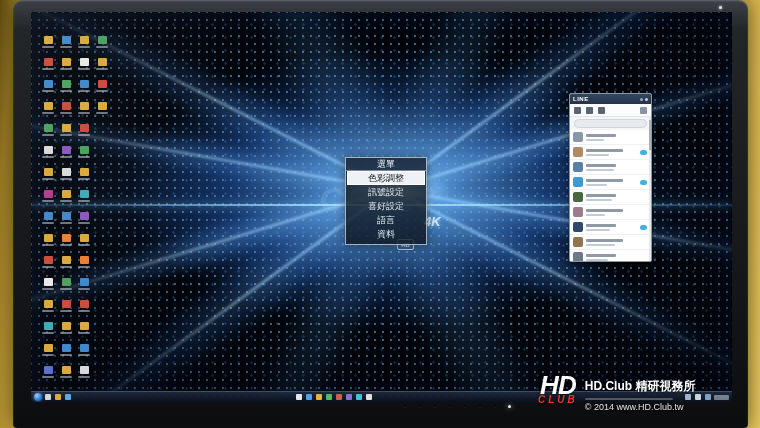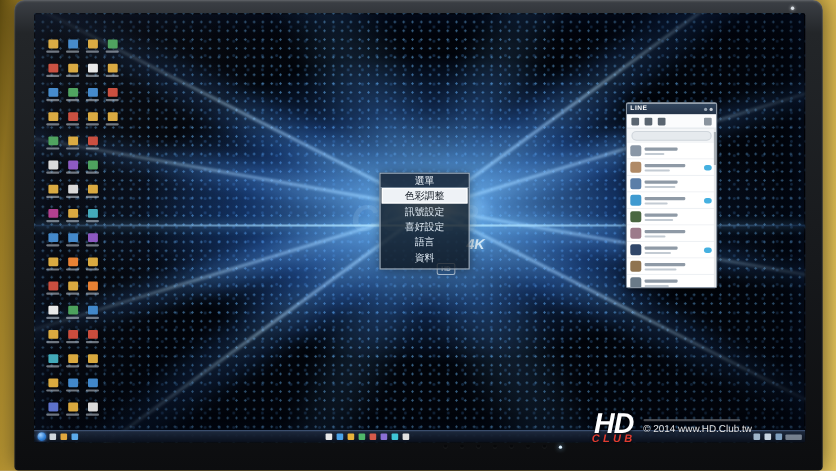--- a/index.html
+++ b/index.html
@@ -515,16 +515,17 @@
       <span class="power-led"></span>
     </div>
 </div>
 
 <div class="watermark">
   <div class="wm-logo">
     <span class="wm-hd">HD</span>
     <span class="wm-club">CLUB</span>
   </div>
   <div class="wm-text">
+    <div class="wm-title">HD.Club 精研視務所</div>
     <div class="wm-smallprint"></div>
     <div class="wm-copy">© 2014  www.HD.Club.tw</div>
   </div>
 </div>
 
 </body></html>

